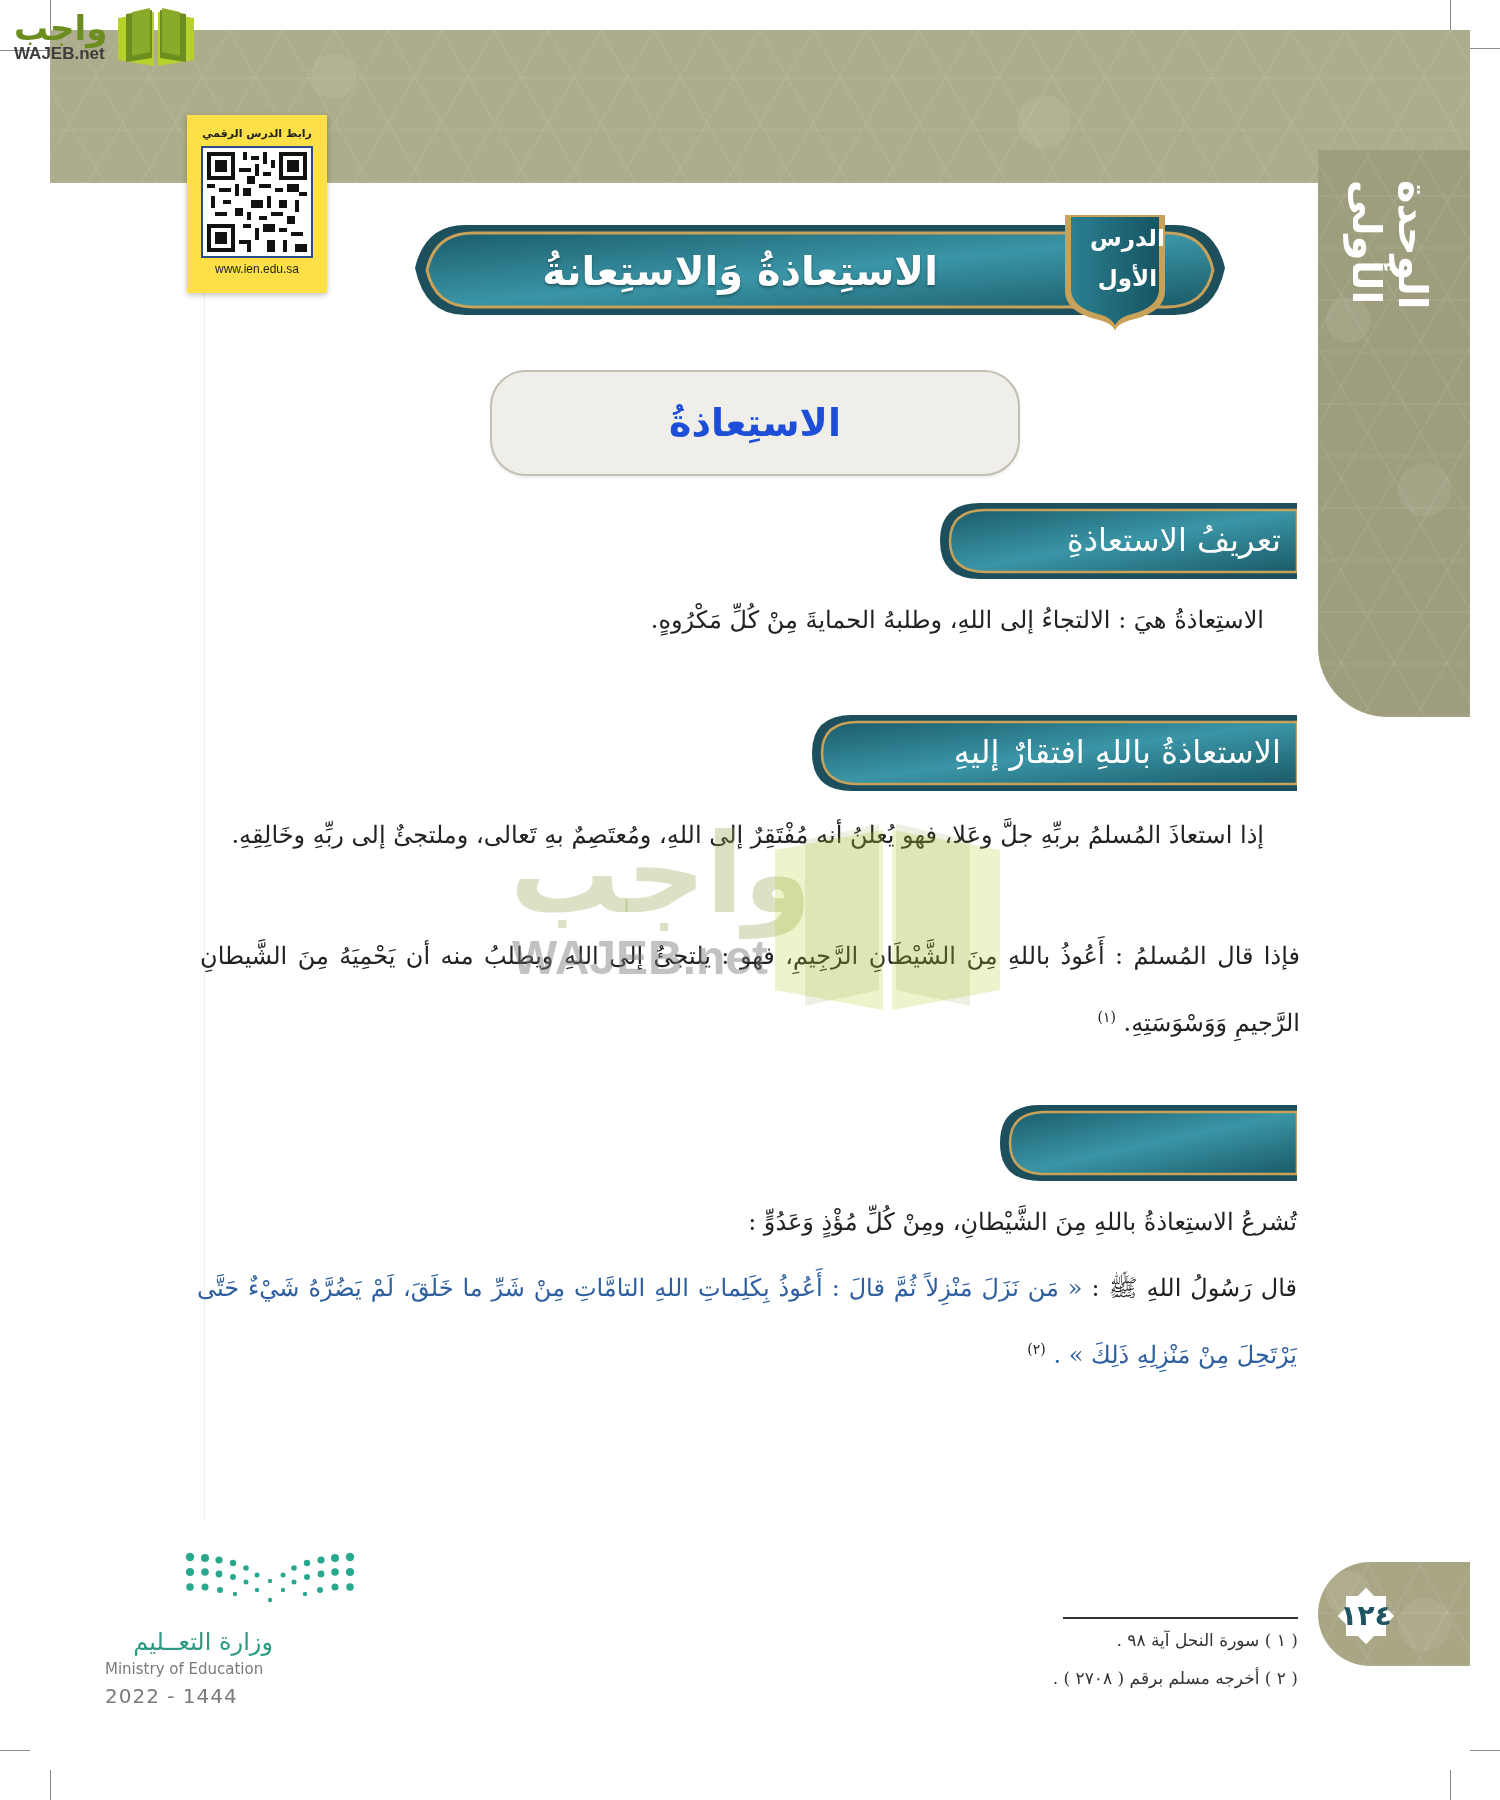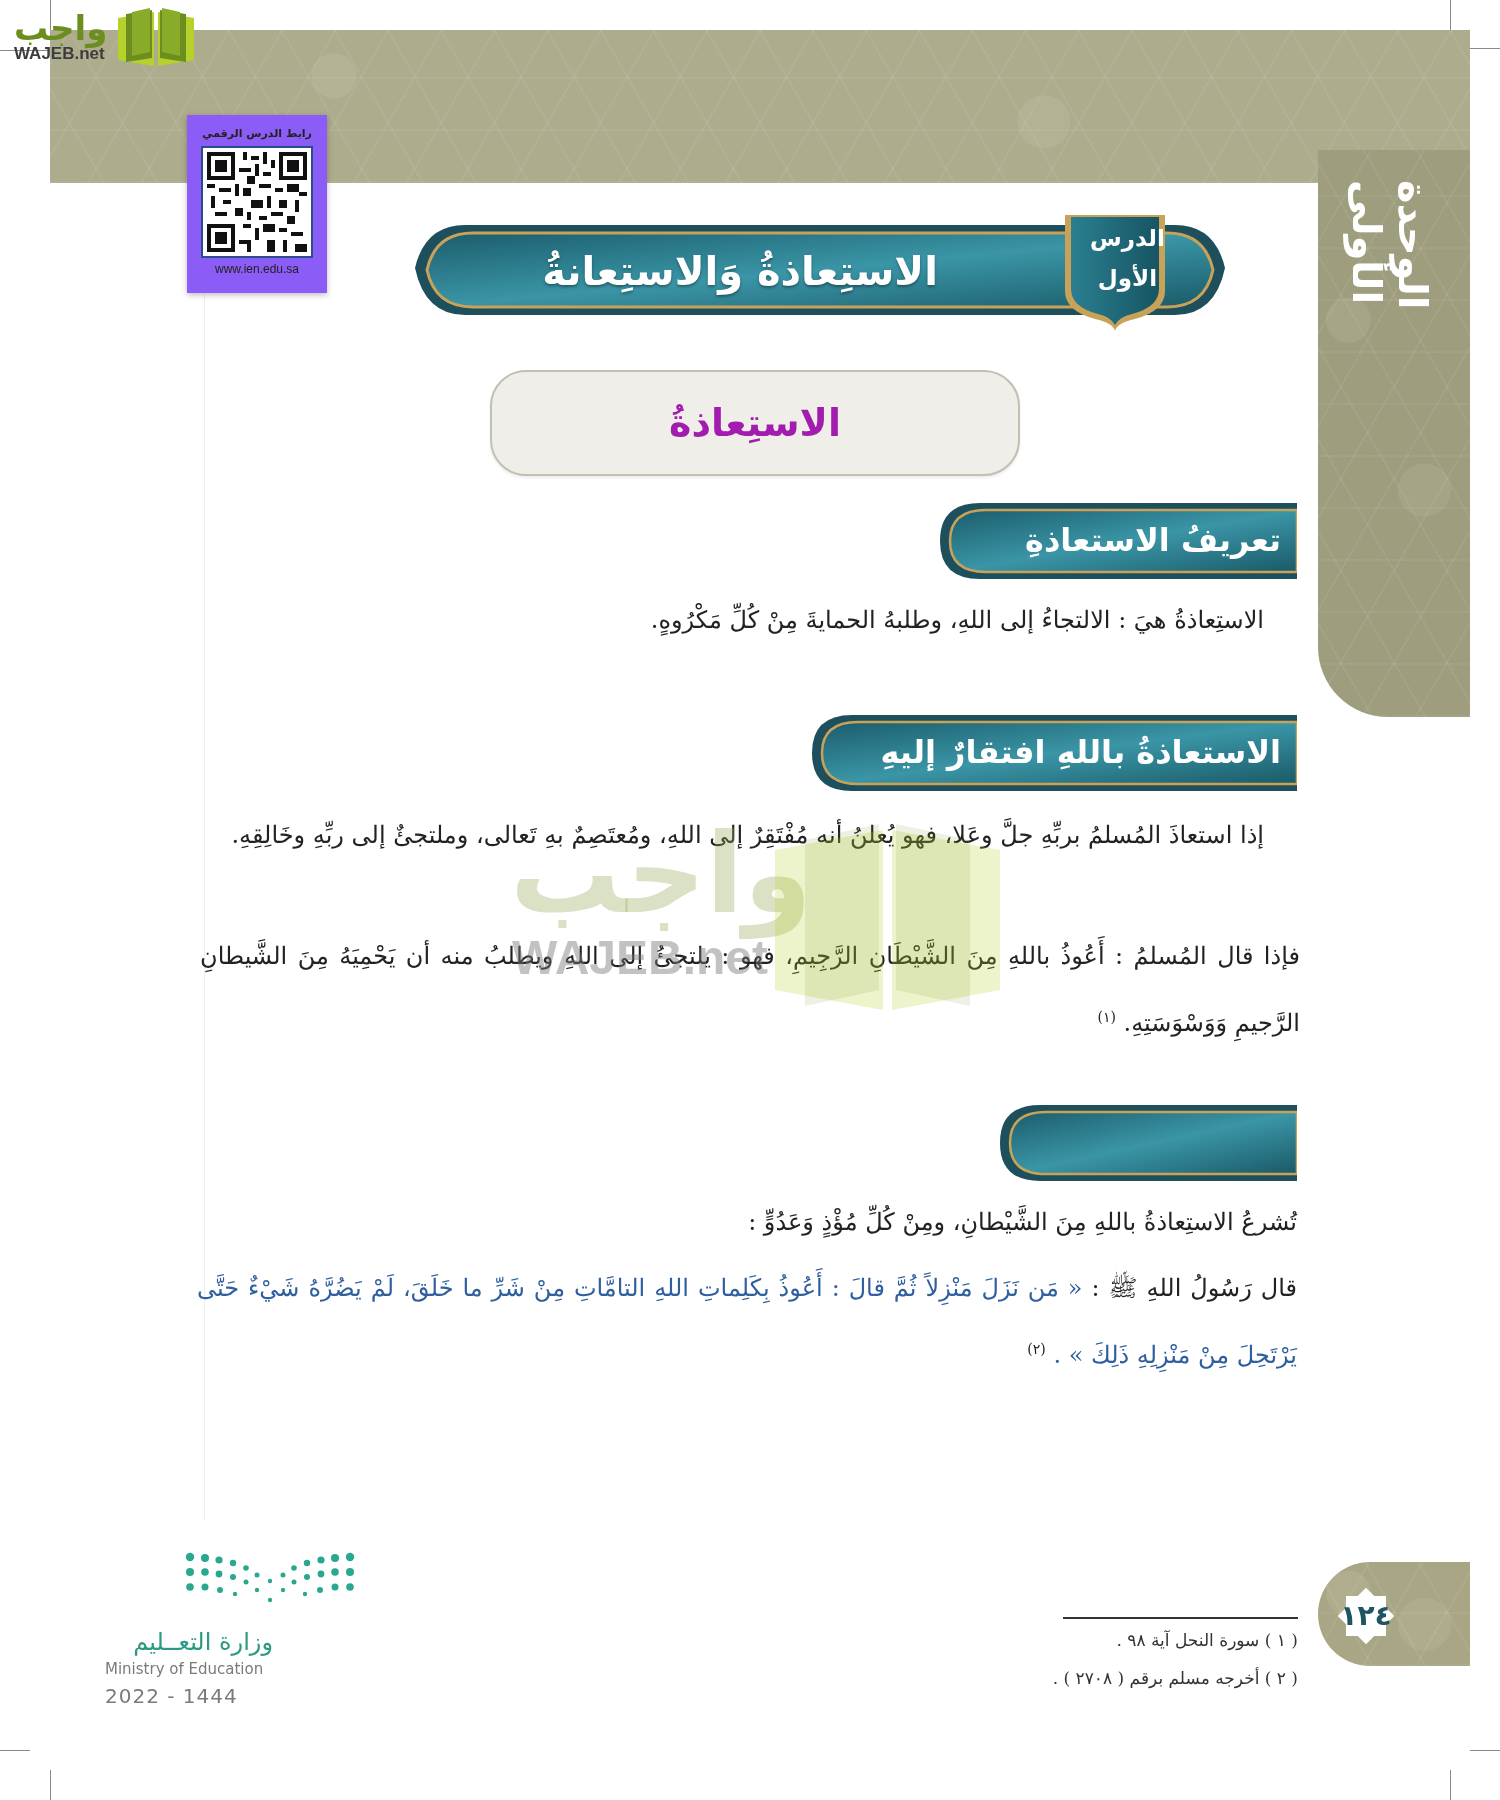--- a/index.html
+++ b/index.html
@@ -31,21 +31,21 @@
   }
 
   
   .wajeb { position: absolute; left: 8px; top: 6px; width: 185px; height: 60px; }
   .wajeb-ar { position: absolute; left: 6px; top: 2px; font-family: "DejaVu Sans", sans-serif; font-weight: bold; font-size: 34px; color: #6b8e1f; }
   .wajeb-en { position: absolute; left: 6px; top: 38px; font-family: "Liberation Sans", sans-serif; font-weight: bold; font-size: 17px; color: #3d3d3d; }
   .wajeb-book { position: absolute; left: 108px; top: 2px; width: 80px; height: 60px; }
 
   
   .qr-card {
-    position: absolute; left: 187px; top: 115px; width: 140px; height: 178px; background: #8b5cf6;
+    position: absolute; left: 187px; top: 115px; width: 140px; height: 178px; background: #fde047;
     box-shadow: 0 2px 6px rgba(0,0,0,0.25); direction: rtl; text-align: center; padding-top: 12px;
   }
   .qr-label { font-family: "DejaVu Sans", sans-serif; font-size: 11px; color: #222; font-weight: bold; }
   .qr-box { width: 112px; height: 112px; margin: 6px auto 4px; border: 2px solid #2b4c8a; padding: 4px; background: #fff; }
   .qr-url { font-family: "Liberation Sans", sans-serif; font-size: 12px; color: #222; direction: ltr; }
 
   
   .lesson-banner { position: absolute; left: 405px; top: 213px; width: 830px; height: 118px; }
   .lesson-title {
     position: absolute; left: 470px; top: 236px; width: 540px; height: 70px; text-align: center;
@@ -56,28 +56,28 @@
     position: absolute; left: 1075px; top: 218px; width: 105px; text-align: center; color: #fff;
     font-family: "DejaVu Sans", sans-serif; font-weight: bold; font-size: 23px; line-height: 40px; direction: rtl;
   }
 
   
   .pill {
     position: absolute; left: 490px; top: 370px; width: 530px; height: 106px; border-radius: 36px;
     background: #efeee9; border: 2.5px solid #c4bfb3; box-shadow: 0 2px 3px rgba(0,0,0,0.08);
     display: flex; align-items: center; justify-content: center;
   }
-  .pill-text { font-family: "DejaVu Sans", sans-serif; font-weight: bold; color: #a21caf; font-size: 38px; direction: rtl; }
+  .pill-text { font-family: "DejaVu Sans", sans-serif; font-weight: bold; color: #1d4ed8; font-size: 38px; direction: rtl; }
 
   
   .sec-head { position: absolute; right: 203px; height: 76px; }
   .sec-head svg { position: absolute; left: 0; top: 0; }
   .sec-head-text {
     position: absolute; right: 16px; top: 0; height: 76px; line-height: 74px; color: #fff;
-    font-family: "DejaVu Sans", sans-serif; font-weight: bold; font-size: 32px; direction: rtl; white-space: nowrap;
+    font-family: "DejaVu Sans", sans-serif; font-weight: normal; font-size: 32px; direction: rtl; white-space: nowrap;
   }
 
   
   .para {
     position: absolute; direction: rtl; text-align: justify; color: #222;
     font-family: "DejaVu Serif", serif; font-size: 24px; line-height: 61px;
   }
   .para .blue { color: #2f5f9e; }
   .sup { font-size: 14px; vertical-align: super; color: #222; }
 

